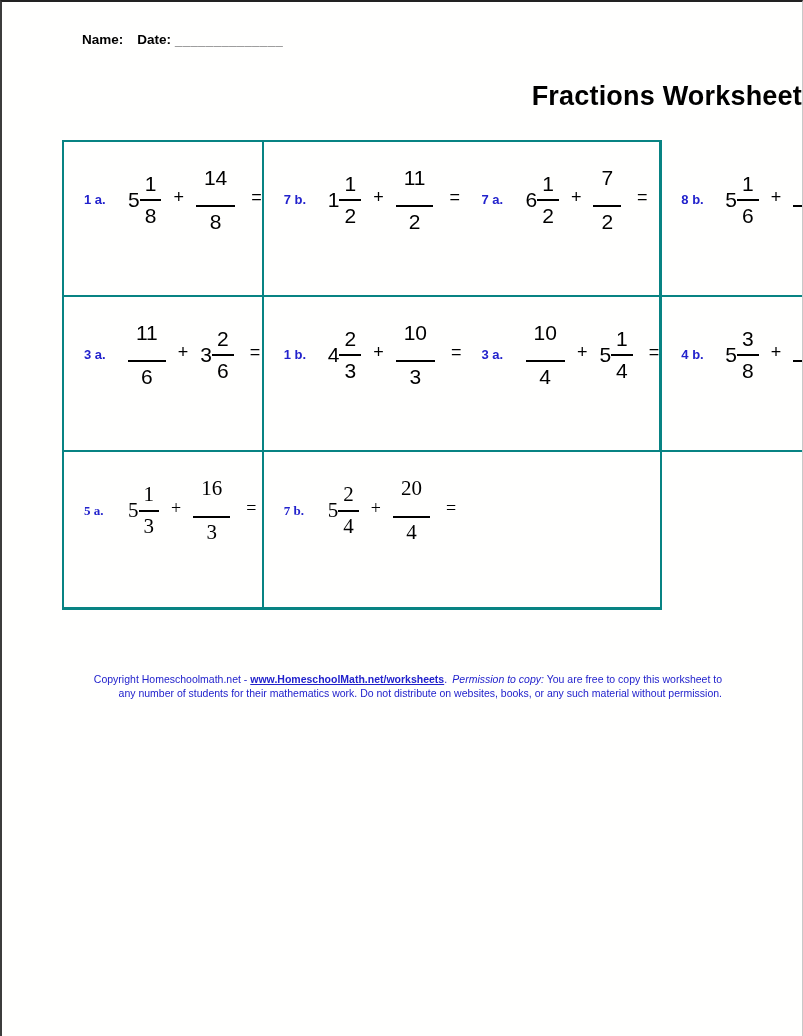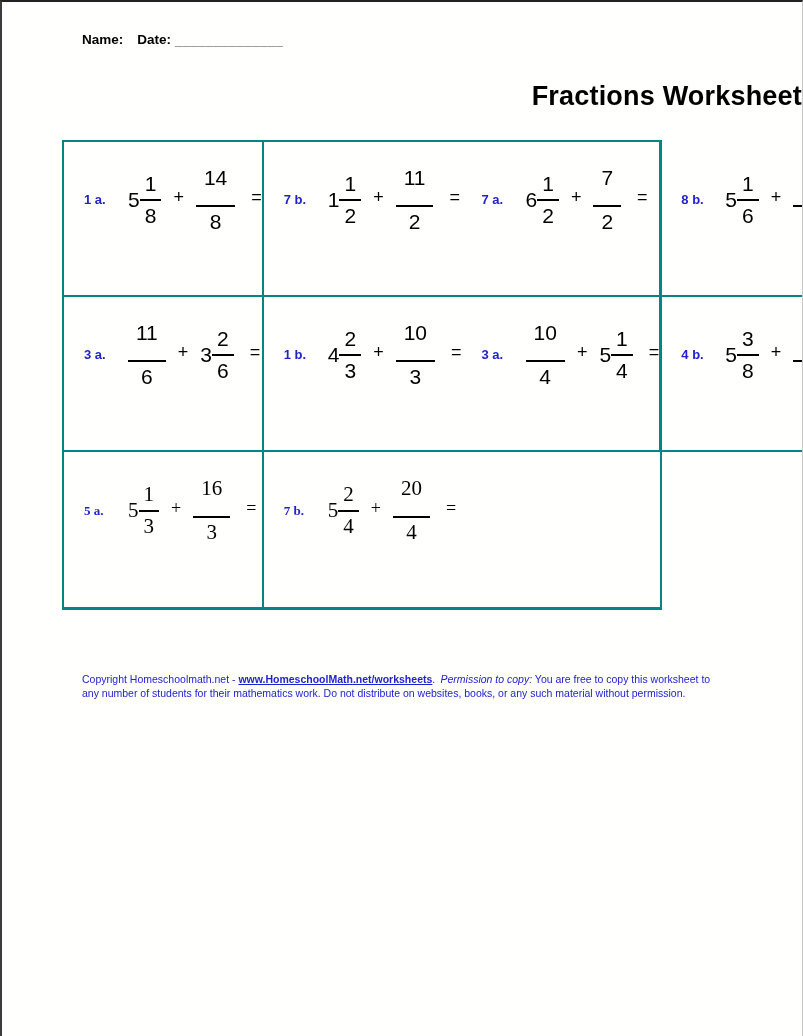--- a/index.html
+++ b/index.html
@@ -98,21 +98,21 @@
     font-size: 18px;
     margin: 0 12px;
     position: relative;
     top: -2px;
   }
   .op.equals { margin-left: 16px; margin-right: 0; }
 
   
   .footer {
     margin-top: 62px;
-    text-align: left;
+    text-align: right;
     font-size: 10.5px;
     line-height: 14px;
     color: #2222cc;
     width: 640px;
     margin-left: auto;
     margin-right: auto;
   }
   .footer a, .footer .link {
     color: #2222cc;
     font-weight: bold;

